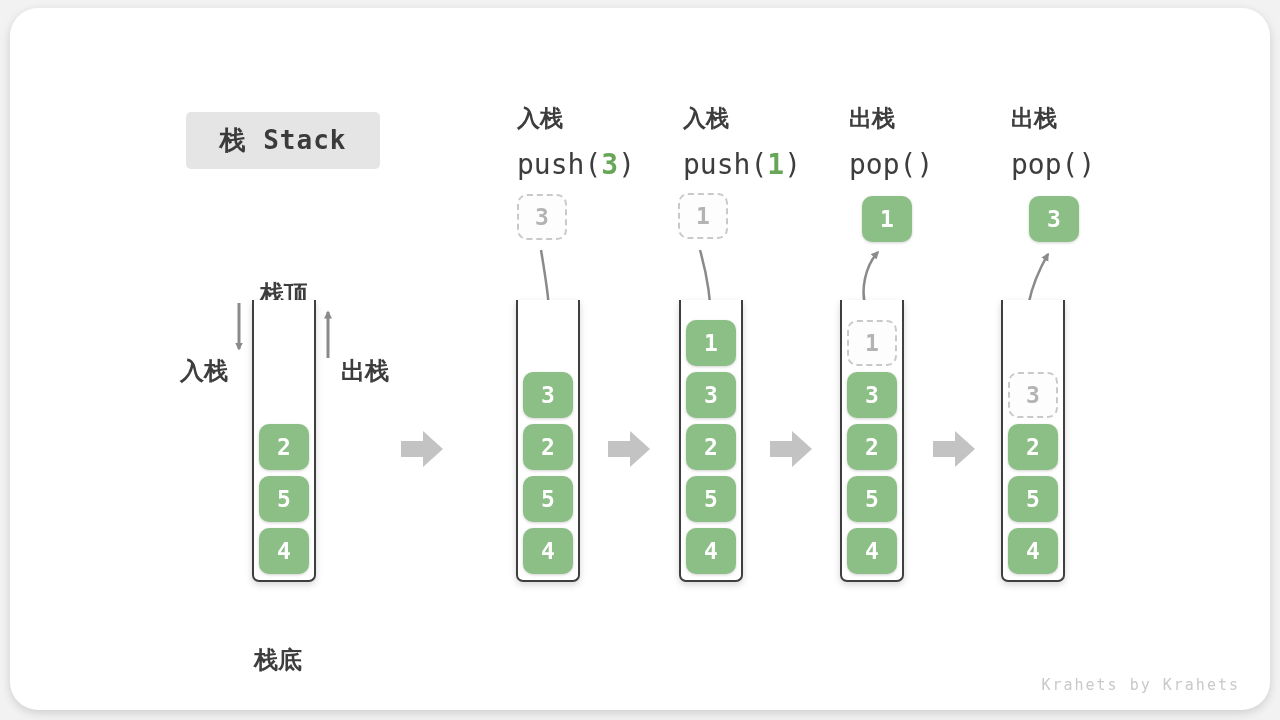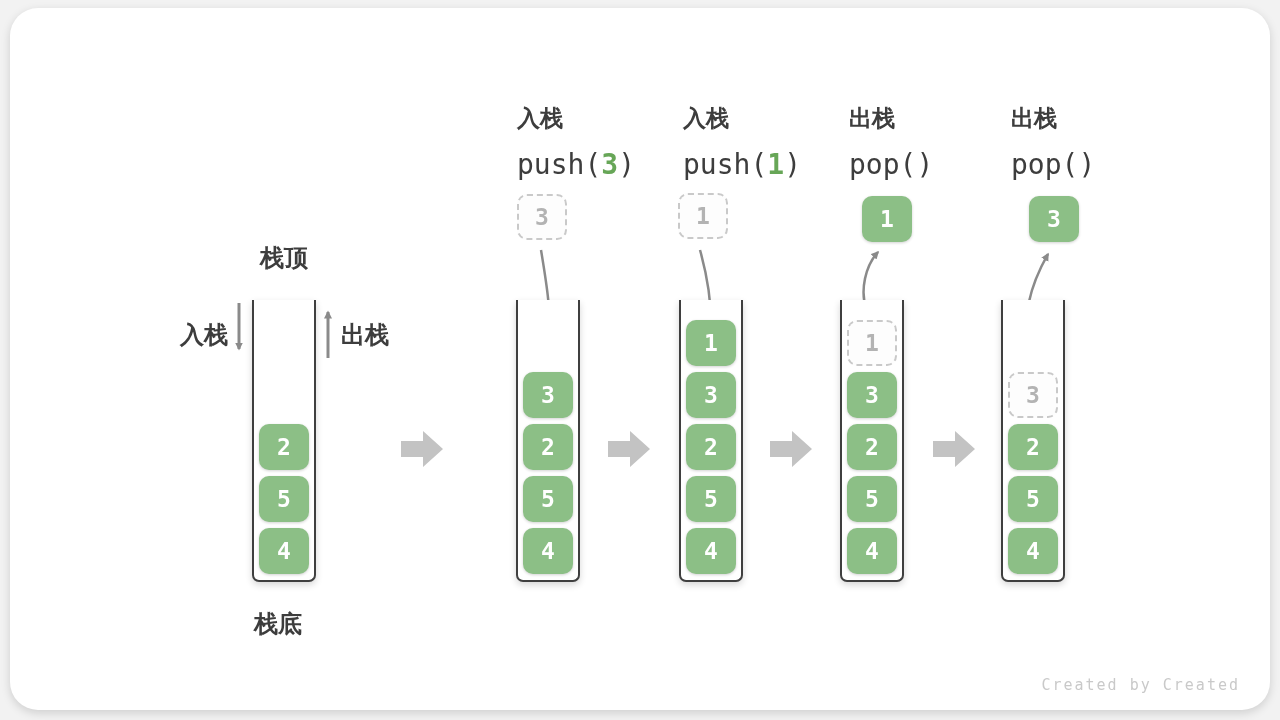--- a/index.html
+++ b/index.html
@@ -13,21 +13,21 @@
   .canvas{position:relative;width:1280px;height:720px;background:#f2f2f2;overflow:hidden;}
   .card{position:absolute;left:10px;top:8px;width:1260px;height:702px;background:#ffffff;
         border-radius:28px;box-shadow:0 3px 10px rgba(0,0,0,0.15);}
   .title-box{position:absolute;left:186px;top:112px;width:194px;height:57px;background:#e5e5e5;
         border-radius:5px;display:flex;align-items:center;justify-content:center;}
   .title-box span{font-family:"DejaVu Sans Mono",monospace;font-size:26px;font-weight:bold;color:#3b3b3b;letter-spacing:1px;}
   .op{position:absolute;top:104px;}
   .op-action{font-size:23px;font-weight:bold;color:var(--ink);line-height:28px;}
   .op-code{margin-top:20px;font-family:"DejaVu Sans Mono",monospace;font-size:28px;color:var(--ink);line-height:26px;}
   .op-code .arg{color:#67a657;font-weight:bold;}
-  .side-label{position:absolute;font-weight:bold;color:var(--ink);font-size:24px;}
+  .side-label{position:absolute;font-weight:bold;color:var(--ink);font-size:24px;margin-top:36px;}
   .lbl-top{left:254px;top:242px;width:60px;text-align:center;}
   .lbl-bottom{left:254px;top:608px;width:60px;}
   .lbl-push{left:180px;top:319px;}
   .lbl-pop{left:341px;top:319px;}
   .stack-container{position:absolute;top:300px;width:64px;height:282px;background:#fff;
         border-left:2px solid #3f3f3f;border-right:2px solid #3f3f3f;border-bottom:2px solid #3f3f3f;
         border-radius:0 0 7px 7px;box-shadow:0 3px 7px rgba(0,0,0,0.16);box-sizing:border-box;}
   .cell{position:absolute;width:50px;height:46px;border-radius:10px;background:var(--green);
         color:#fff;font-family:"DejaVu Sans Mono",monospace;font-size:23px;font-weight:bold;
         display:flex;align-items:center;justify-content:center;box-shadow:0 1px 3px rgba(0,0,0,0.18);
@@ -36,20 +36,23 @@
   svg.arrows{position:absolute;left:0;top:0;width:1280px;height:720px;pointer-events:none;}
   .watermark{position:absolute;right:40px;bottom:26px;font-family:"DejaVu Sans Mono",monospace;
         font-size:15px;color:#c9c9c9;letter-spacing:2px;}
 </style>
 </head>
 <body>
 
 <div class="canvas">
   <div class="card"></div>
 
+  <div class="title-box">
+    <span>栈 Stack</span>
+  </div>
 
   <div class="op" style="left:517px">
     <div class="op-action">入栈</div>
     <div class="op-code"><span>push(</span><span class="arg">3</span><span>)</span></div>
   </div>
   <div class="op" style="left:683px">
     <div class="op-action">入栈</div>
     <div class="op-code"><span>push(</span><span class="arg">1</span><span>)</span></div>
   </div>
   <div class="op" style="left:849px">
@@ -114,14 +117,14 @@
       <div class="cell" style="left: 847px; top: 528px;">4</div>
       <div class="cell" style="left: 862px; top: 196px;">1</div>
       <div class="stack-container" style="left: 1001px;"></div>
       <div class="cell ghost" style="left: 1008px; top: 372px;">3</div>
       <div class="cell" style="left: 1008px; top: 424px;">2</div>
       <div class="cell" style="left: 1008px; top: 476px;">5</div>
       <div class="cell" style="left: 1008px; top: 528px;">4</div>
       <div class="cell" style="left: 1029px; top: 196px;">3</div>
     </div>
 
-  <div class="watermark">Created by Created</div>
+  <div class="watermark">Krahets by Krahets</div>
 </div>
 
 </body></html>

